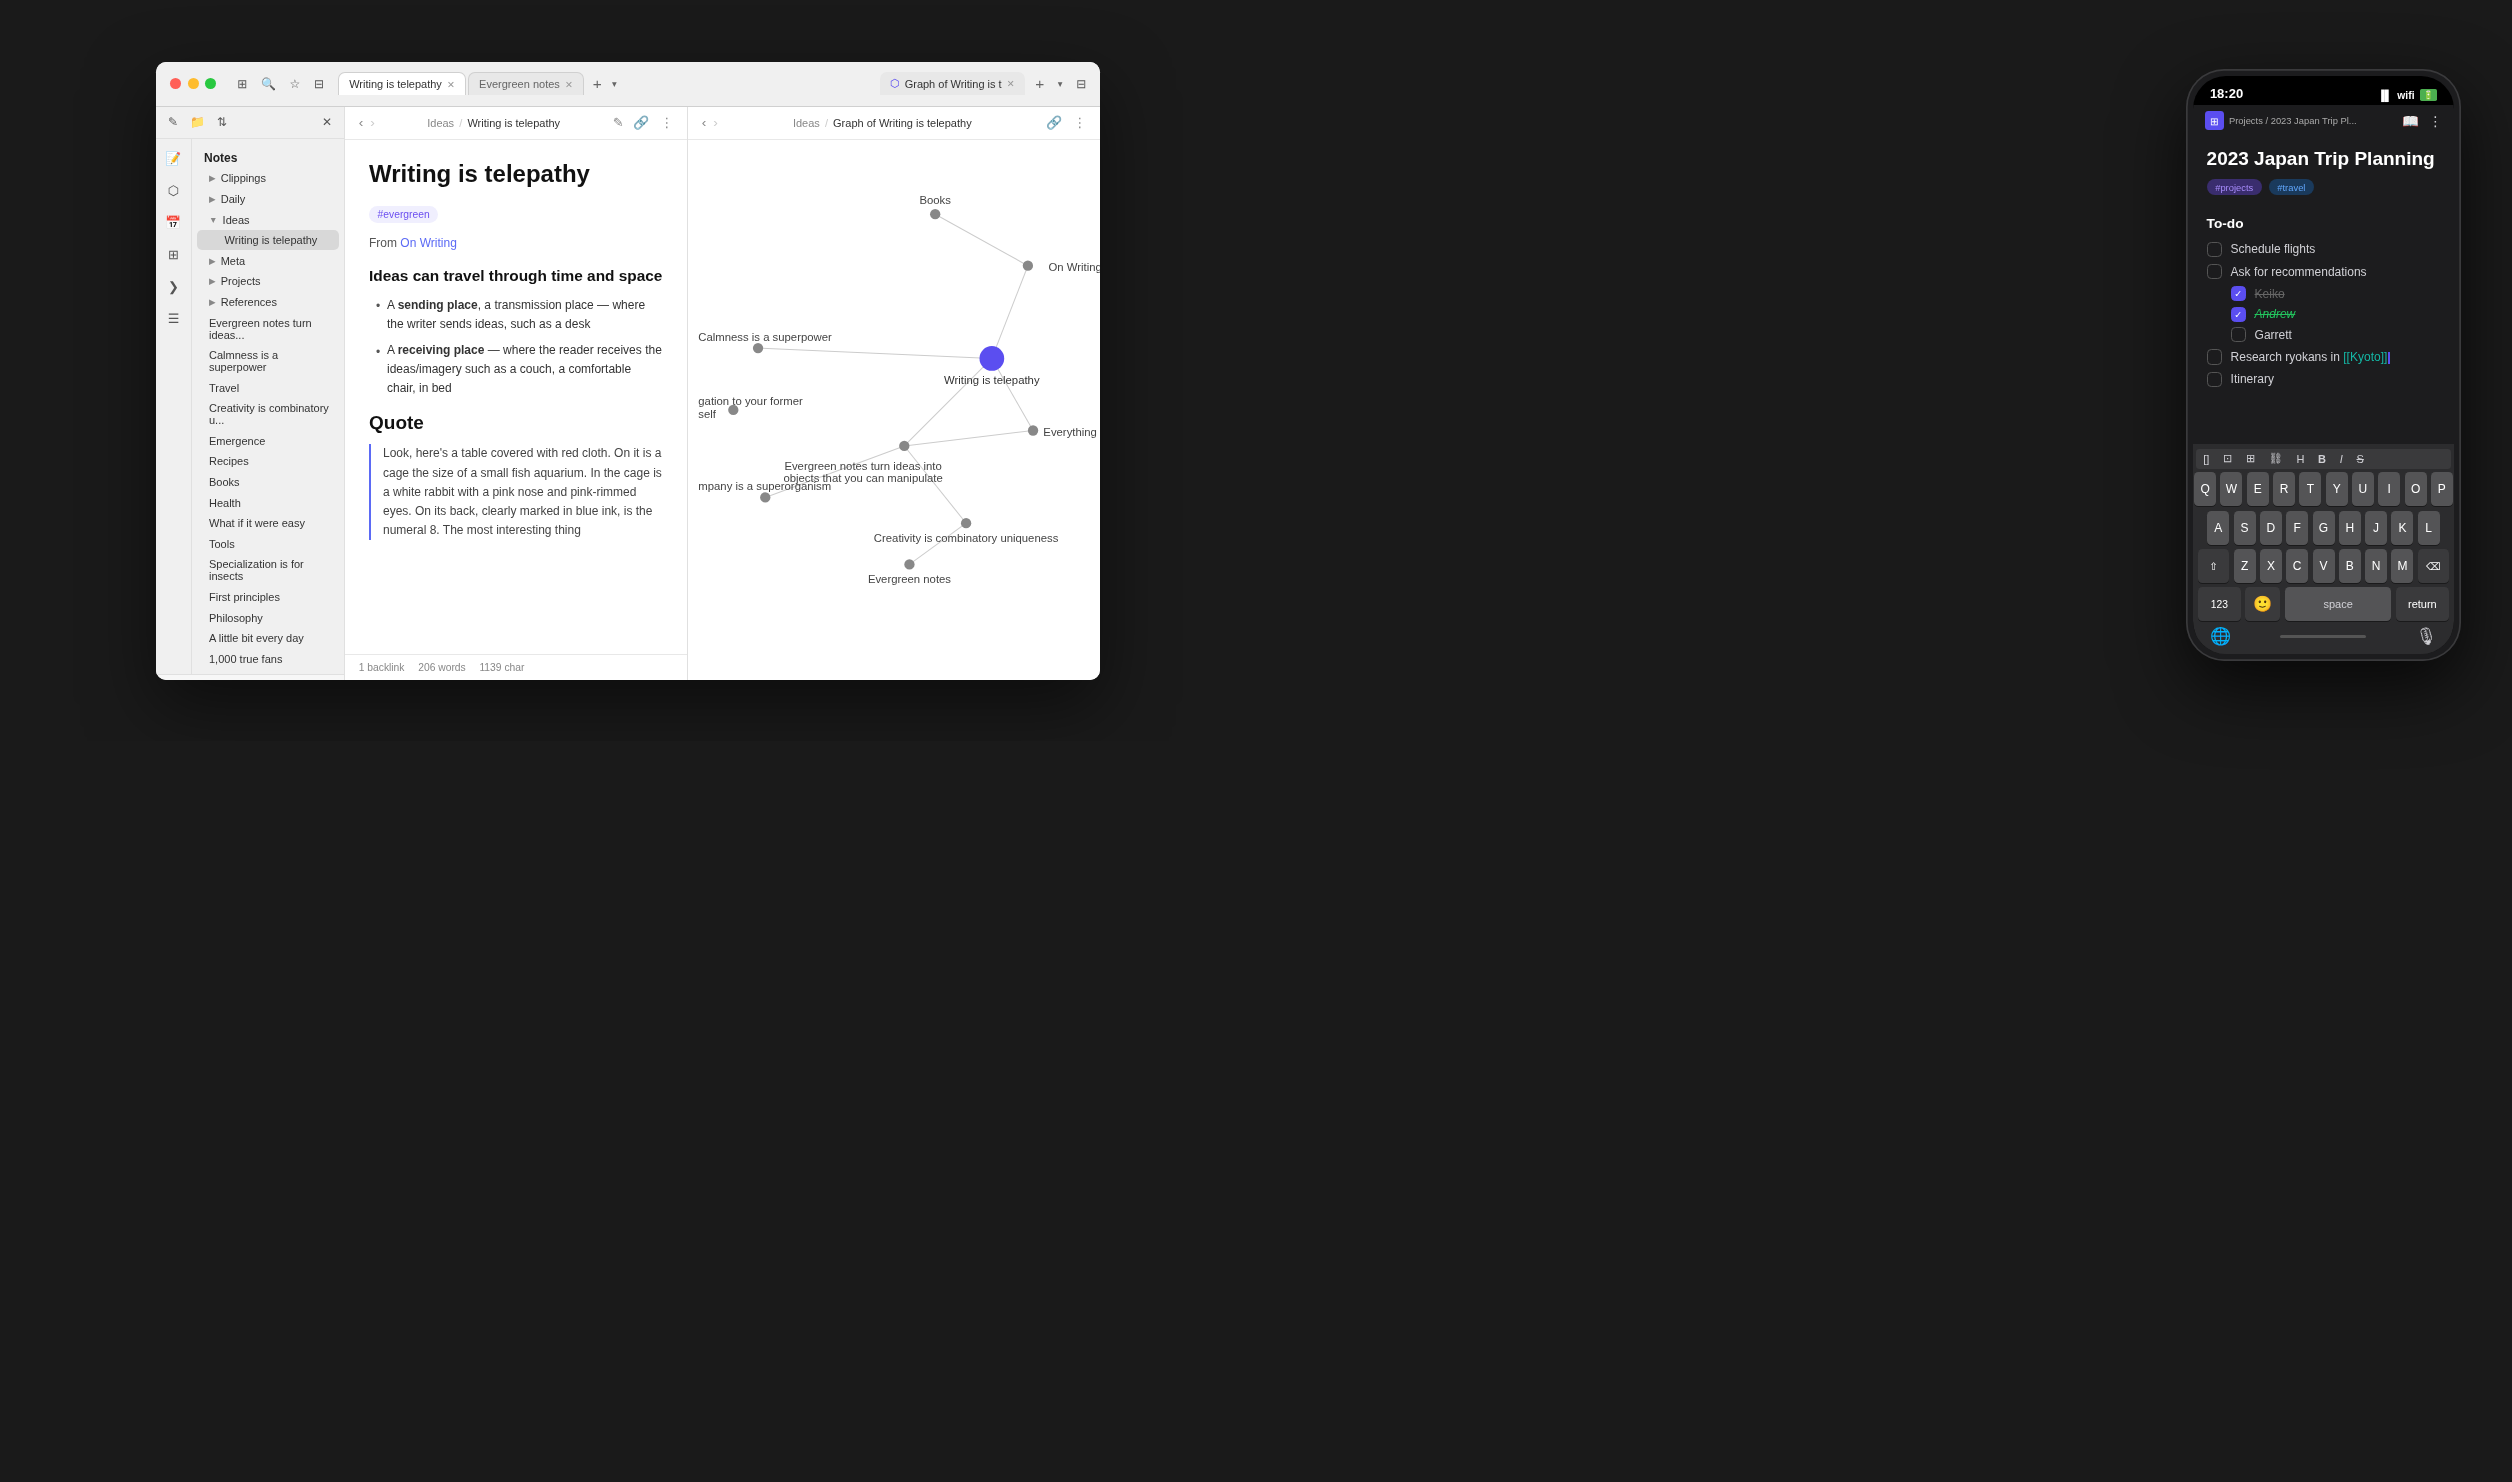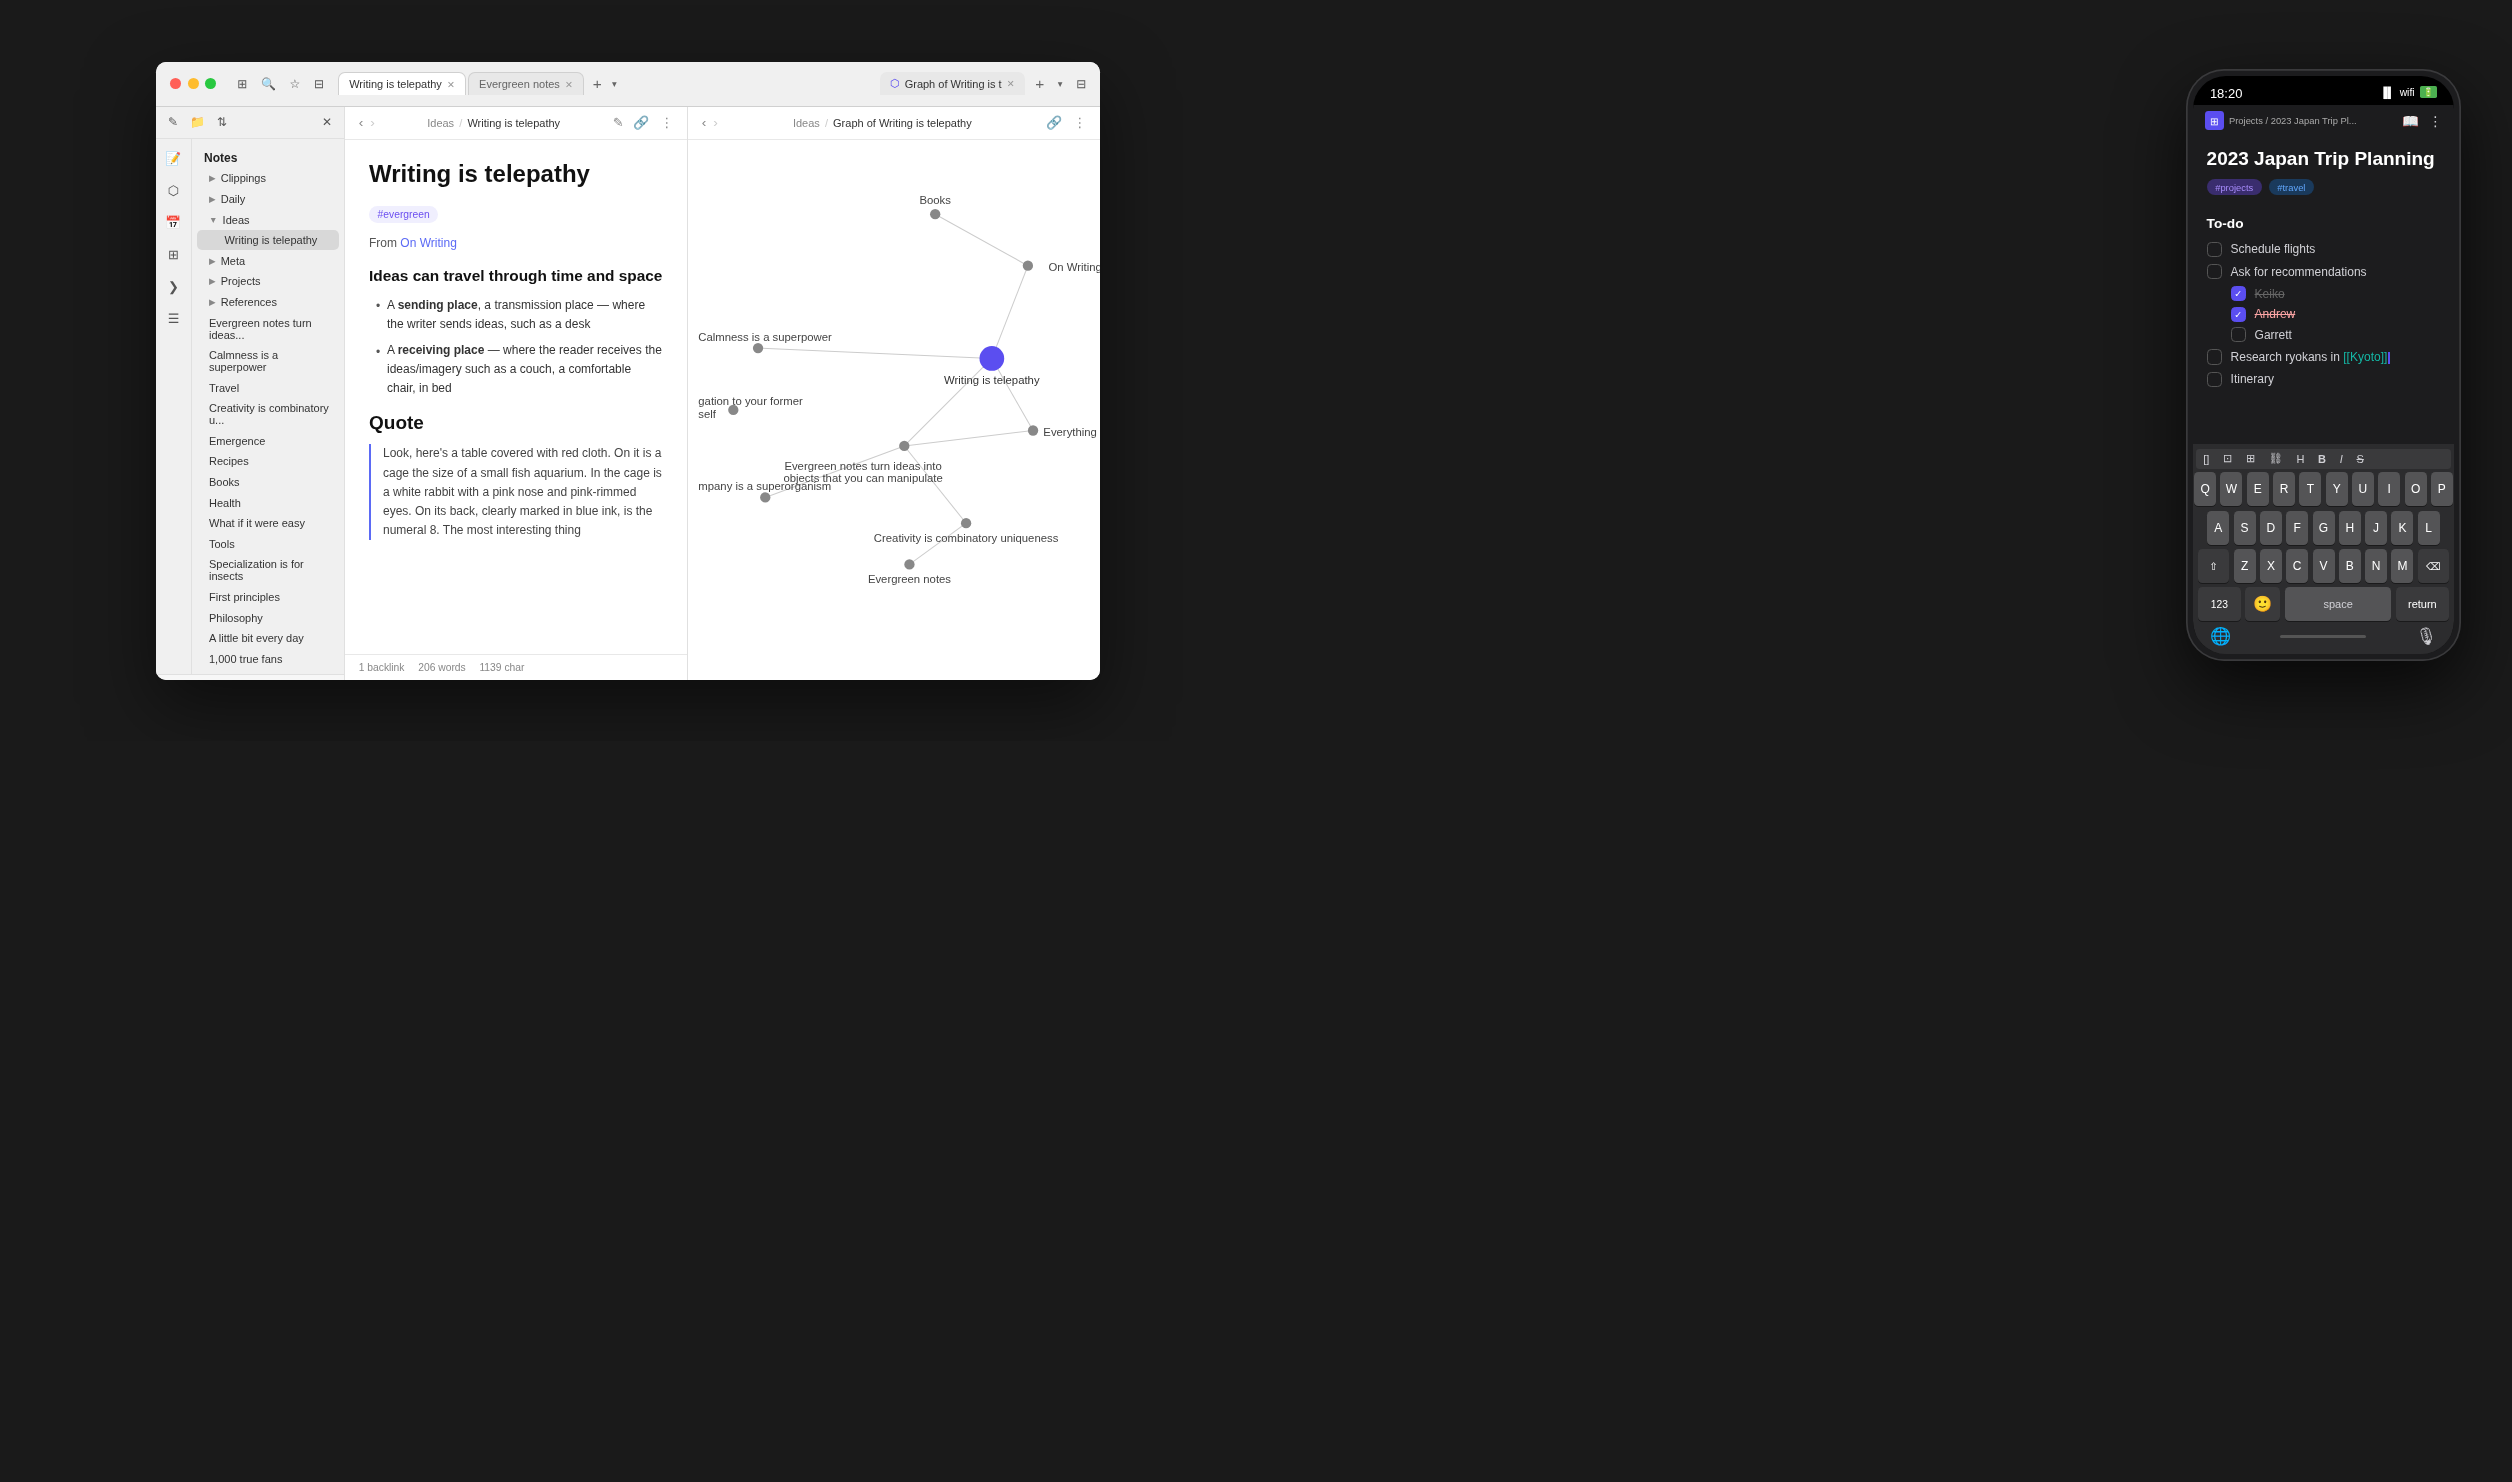--- a/index.html
+++ b/index.html
@@ -357,25 +357,25 @@
     }
     .iphone-content {
       display: flex;
       flex-direction: column;
       height: 100%;
       background: #000000;
     }
     .ios-status-bar {
       display: flex;
       justify-content: space-between;
-      align-items: flex-start;
+      align-items: flex-end;
       padding: 10.3px 17px 3.4px;
       color: #fff;
       font-size: 13px;
-      font-weight: 400;
+      font-weight: 700;
     }
     .ios-status-right {
       display: flex;
       align-items: center;
       gap: 5.1px;
       font-size: 10.3px;
     }
     .ios-app-bar {
       display: flex;
       align-items: center;
@@ -883,21 +883,21 @@
             <div class="ios-checkbox"></div>
             <span>Ask for recommendations</span>
           </div>
           <div class="ios-check-sub">
             <div class="ios-check-item-sub">
               <div class="ios-checkbox checked">✓</div>
               <span style="text-decoration:line-through;color:#666;">Keiko</span>
             </div>
             <div class="ios-check-item-sub">
               <div class="ios-checkbox checked">✓</div>
-              <span style="text-decoration:line-through;color:#fca5a5;">Andrew</span>
+              <span style="text-decoration:line-through;color:#22c55e;font-style:italic;">Andrew</span>
             </div>
             <div class="ios-check-item-sub">
               <div class="ios-checkbox"></div>
               <span>Garrett</span>
             </div>
           </div>
           <div class="ios-check-item">
             <div class="ios-checkbox"></div>
             <span>Research ryokans in <span class="ios-link-text">[[Kyoto]]</span><span class="ios-typing-cursor"></span></span>
           </div>

